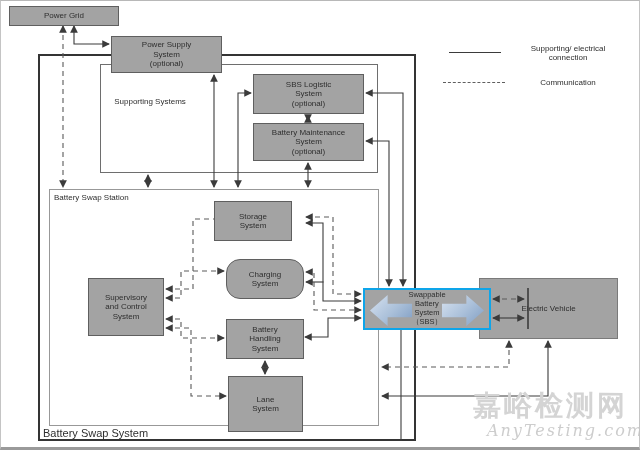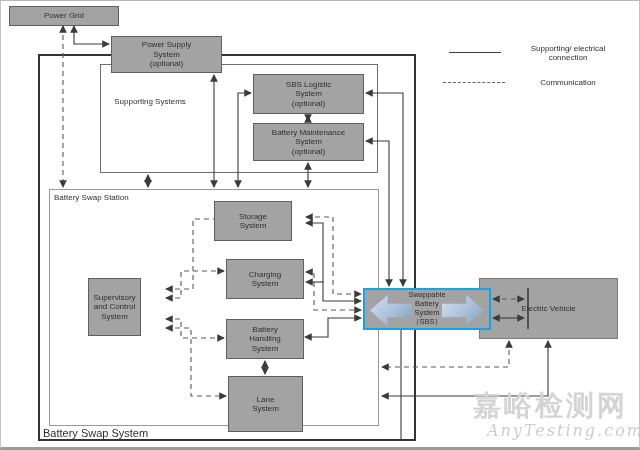--- a/index.html
+++ b/index.html
@@ -17,24 +17,24 @@
 
   #box-outer{left:37px;top:53px;width:378px;height:387px;border:2px solid #343434;}
   #box-supporting{left:99px;top:63px;width:278px;height:109px;border:1px solid #6e6e6e;}
   #box-bss{left:48px;top:188px;width:330px;height:237px;border:1px solid #989898;}
 
   #box-power-grid{left:8px;top:5px;width:110px;height:20px;}
   #box-power-supply{left:110px;top:35px;width:111px;height:37px;}
   #box-sbs-logistic{left:252px;top:73px;width:111px;height:40px;}
   #box-battery-maintenance{left:252px;top:122px;width:111px;height:38px;}
   #box-storage{left:213px;top:200px;width:78px;height:40px;}
-  #box-charging{left:225px;top:258px;width:78px;height:40px;}
+  #box-charging{left:225px;top:258px;width:78px;height:40px;border-radius:14px;}
   #box-handling{left:225px;top:318px;width:78px;height:40px;}
   #box-lane{left:227px;top:375px;width:75px;height:56px;}
-  #box-supervisory{left:87px;top:277px;width:53px;height:58px;}
+  #box-supervisory{left:87px;top:277px;width:76px;height:58px;}
   #box-sbs{left:362px;top:287px;width:128px;height:42px;border:2px solid #0ea5e9;font-size:7.5px;z-index:4;}
   #box-ev{left:478px;top:277px;width:139px;height:61px;border:1px solid #7a7a7a;}
 
   #lbl-supporting{left:101px;top:96px;width:96px;text-align:center;}
   #lbl-bss{left:53px;top:192px;}
   #lbl-bs-system{left:42px;top:426px;font-size:11px;}
 
   #legend-solid-sample{position:absolute;left:448px;top:51px;width:52px;border-top:1.2px solid #3b3b3b;z-index:4;}
   #legend-dashed-sample{position:absolute;left:442px;top:81px;width:62px;border-top:1.2px dashed #5f5f5f;z-index:4;}
   #legend-mech{left:502px;top:43px;width:130px;text-align:center;}

